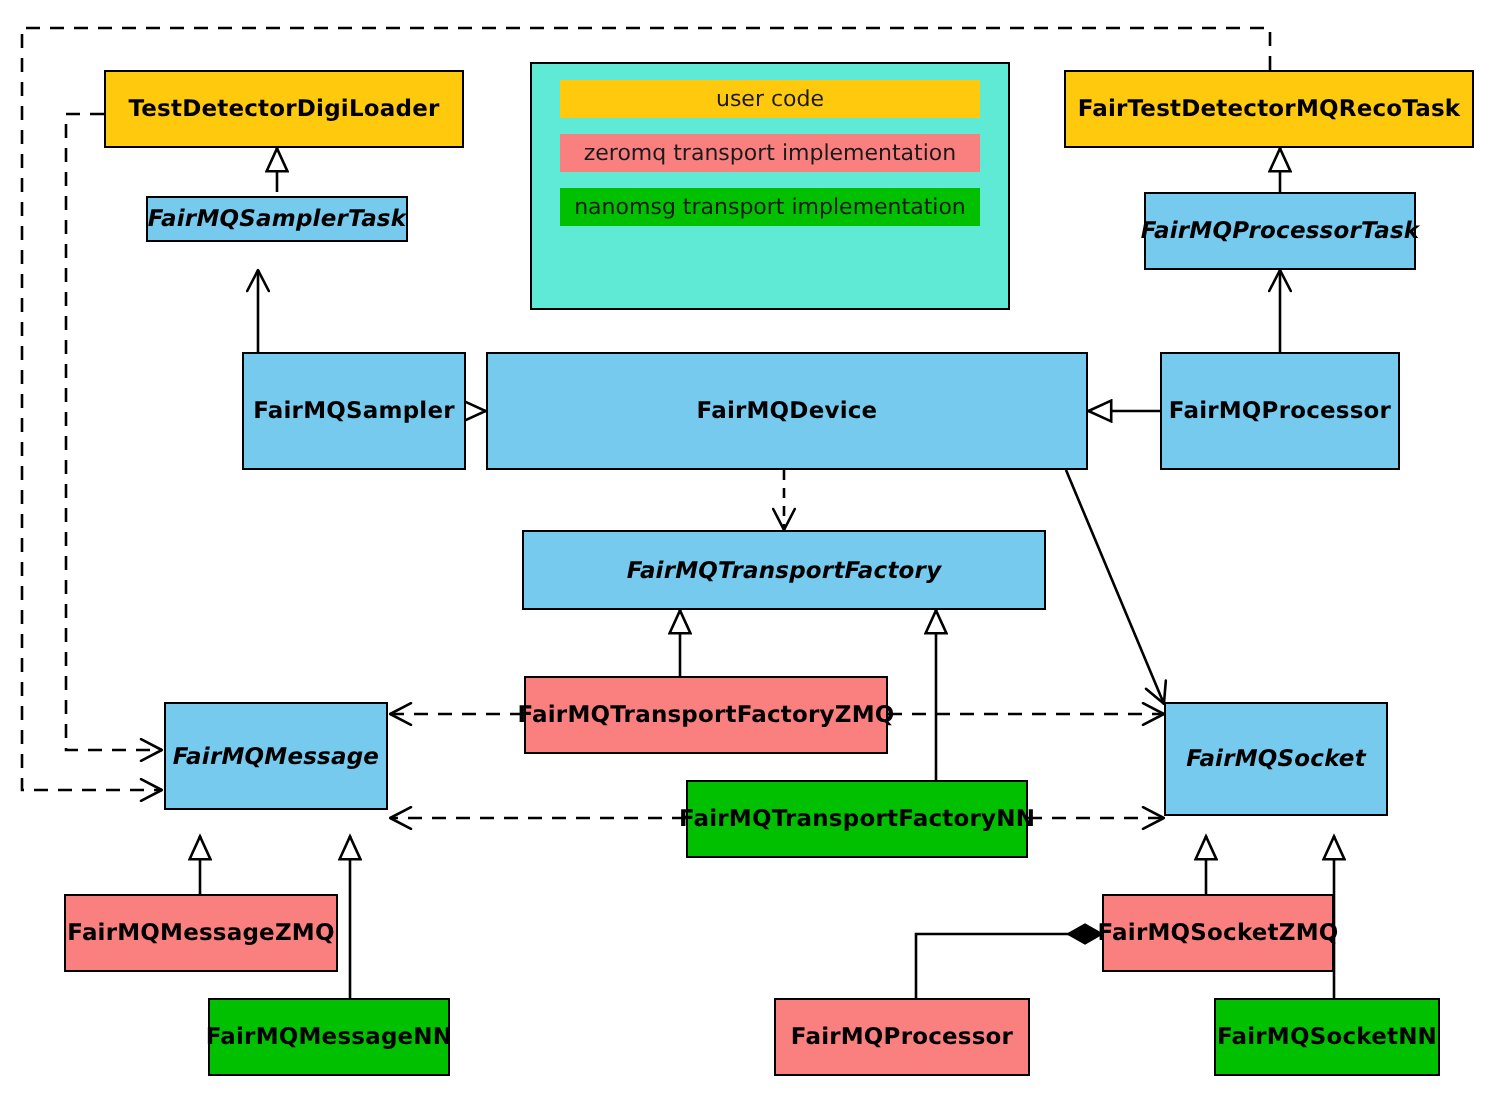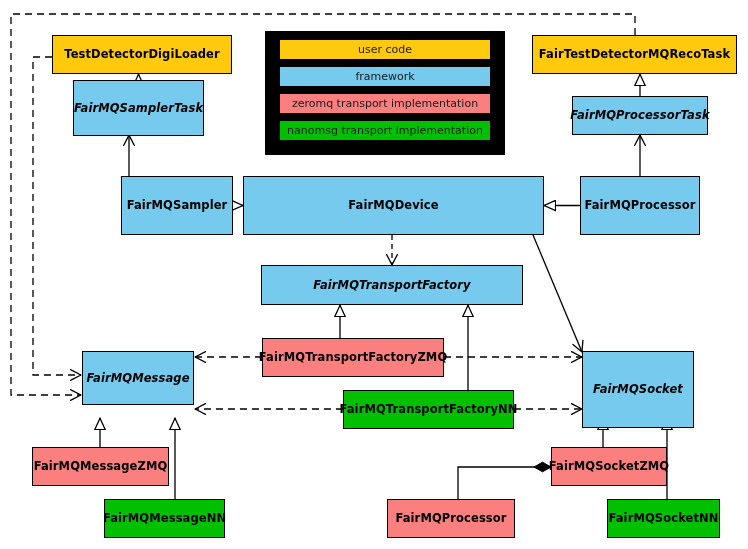--- a/index.html
+++ b/index.html
@@ -42,21 +42,21 @@
   }
   .c-user { background: #ffc90e; }
   .c-framework { background: #76caee; }
   .c-zmq { background: #fa7f7f; }
   .c-nn { background: #00c000; }
 
   .legend-box {
     position: absolute;
     box-sizing: border-box;
     border: 1.5px solid #000000;
-    background: #000000;
+    background: #5eead4;
     padding: 8px 14px;
   }
   .legend-row {
     height: 19px;
     margin-bottom: 8px;
     display: flex;
     align-items: center;
     justify-content: center;
     font-size: 11px;
     font-weight: normal;
@@ -126,36 +126,33 @@
 
       <path d="M 551,467 L 458,467 L 458,499" marker-start="url(#solid-diamond)"></path>
 
     </g>
   </svg>
 
   <div class="legend-box" style="left:265px; top:31px; width:240px; height:124px;">
     <div class="legend-row c-user">
       <span>user code</span>
     </div>
-    <div class="legend-row c-framework">
-      <span>framework</span>
-    </div>
     <div class="legend-row c-zmq">
       <span>zeromq transport implementation</span>
     </div>
     <div class="legend-row c-nn">
       <span>nanomsg transport implementation</span>
     </div>
   </div>
 
   <div id="nodes-layer">
       <div class="node c-user" style="left: 52px; top: 35px; width: 180px; height: 39px;">
         <span>TestDetectorDigiLoader</span>
       </div>
-      <div class="node c-framework abstract" style="left: 73px; top: 80px; width: 131px; height: 56px;">
+      <div class="node c-framework abstract" style="left: 73px; top: 98px; width: 131px; height: 23px;">
         <span>FairMQSamplerTask</span>
       </div>
       <div class="node c-framework" style="left: 73px; top: 176px; width: 112px; height: 59px; margin-left: 48px;">
         <span>FairMQSampler</span>
       </div>
       <div class="node c-framework" style="left: 243px; top: 176px; width: 301px; height: 59px;">
         <span>FairMQDevice</span>
       </div>
       <div class="node c-user" style="left: 532px; top: 35px; width: 205px; height: 39px;">
         <span>FairTestDetectorMQRecoTask</span>
@@ -171,21 +168,21 @@
       </div>
       <div class="node c-zmq" style="left: 262px; top: 338px; width: 182px; height: 39px;">
         <span>FairMQTransportFactoryZMQ</span>
       </div>
       <div class="node c-nn" style="left: 343px; top: 390px; width: 171px; height: 39px;">
         <span>FairMQTransportFactoryNN</span>
       </div>
       <div class="node c-framework abstract" style="left: 82px; top: 351px; width: 112px; height: 54px;">
         <span>FairMQMessage</span>
       </div>
-      <div class="node c-framework abstract" style="left: 582px; top: 351px; width: 112px; height: 77px;">
+      <div class="node c-framework abstract" style="left: 582px; top: 351px; width: 112px; height: 57px;">
         <span>FairMQSocket</span>
       </div>
       <div class="node c-zmq" style="left: 32px; top: 447px; width: 137px; height: 39px;">
         <span>FairMQMessageZMQ</span>
       </div>
       <div class="node c-nn" style="left: 104px; top: 499px; width: 121px; height: 39px;">
         <span>FairMQMessageNN</span>
       </div>
       <div class="node c-zmq" style="left: 551px; top: 447px; width: 116px; height: 39px;">
         <span>FairMQSocketZMQ</span>

